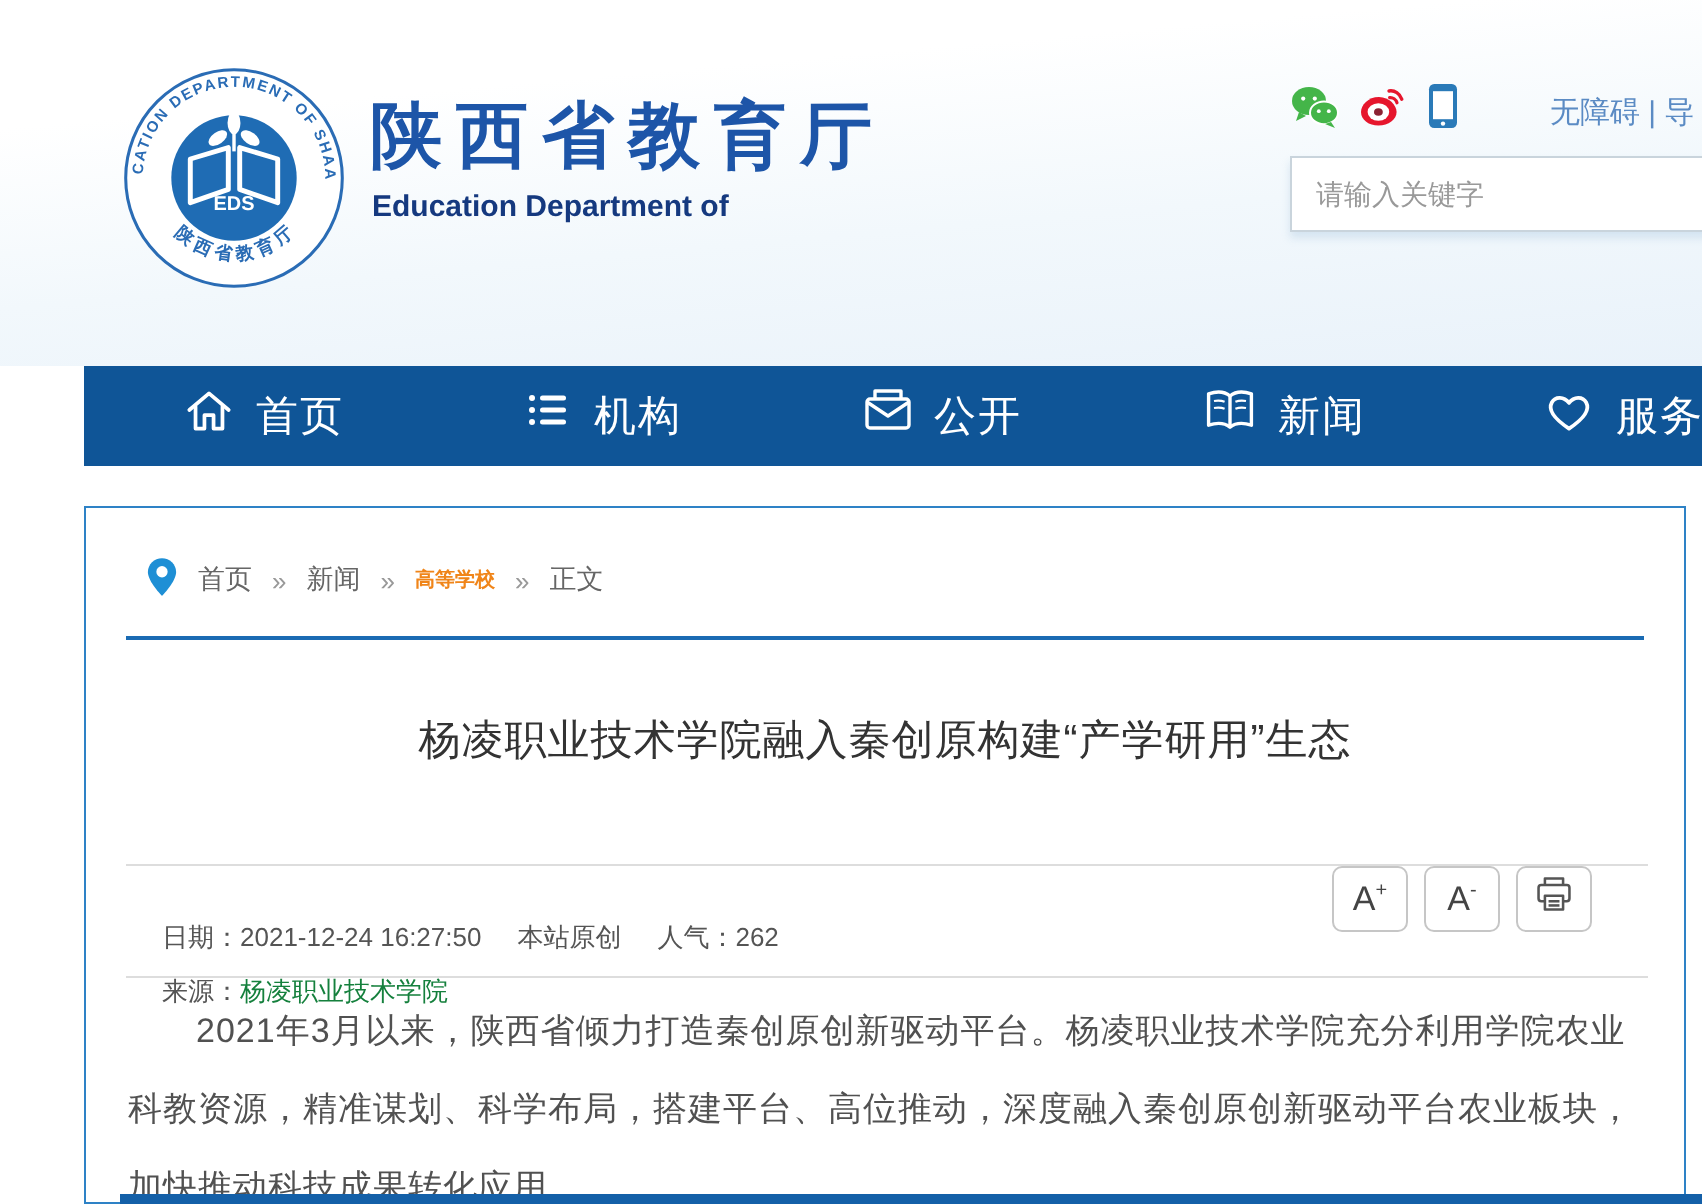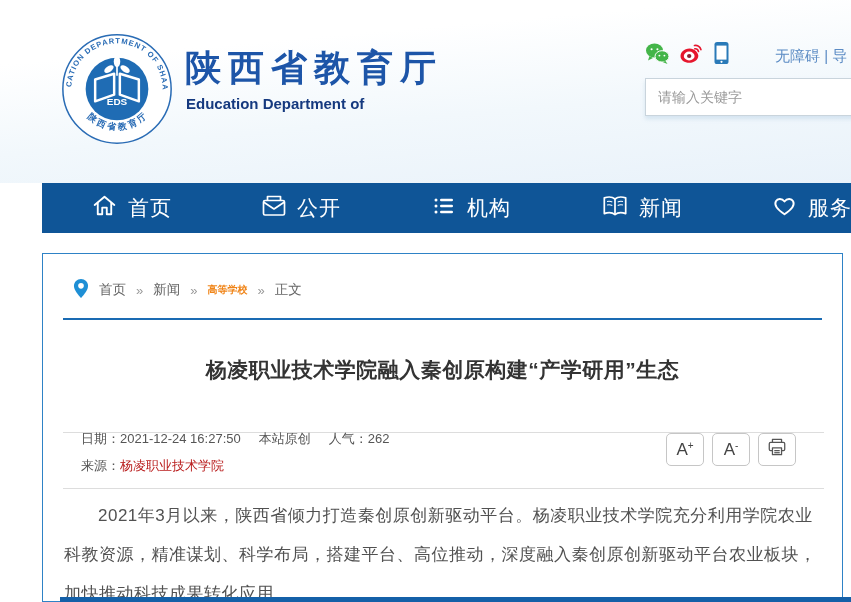--- a/index.html
+++ b/index.html
@@ -34,30 +34,30 @@
   .content-box { position:absolute; left:42px; top:253px; width:801px; height:349px;
     background:#fff; border:1px solid #2e82c6; }
   .breadcrumb { position:absolute; left:30px; top:24px; display:flex; align-items:center;
     gap:10px; font-size:13.5px; color:#666; }
   .breadcrumb .crumb { cursor:pointer; }
   .breadcrumb .sep { color:#999; font-size:13px; }
   .breadcrumb .crumb-highlight { color:#f08519; font-weight:bold; font-size:10px; }
   .breadcrumb-line { position:absolute; left:20px; right:20px; top:64px; height:2px; background:#1a6bb3; }
 
   .article-title { position:absolute; left:20px; right:20px; top:102px; text-align:center;
-    font-size:21px; font-weight:bold; color:#333; letter-spacing:0.5px; }
+    font-size:21px; font-weight:normal; color:#333; letter-spacing:0.5px; }
 
   .rule { position:absolute; left:20px; right:18px; height:1px; background:#ddd; }
   .rule-top { top:178px; }
   .rule-bottom { top:234px; }
 
-  .meta { position:absolute; left:38px; top:171px; font-size:13px; color:#555; line-height:27px; }
+  .meta { position:absolute; left:38px; top:201px; font-size:13px; color:#555; line-height:27px; }
   .meta .row { white-space:nowrap; }
   .meta .gap { display:inline-block; width:18px; }
-  .source-link { color:#b91c1c; cursor:pointer; }
+  .source-link { color:#15803d; cursor:pointer; }
 
   .tools { position:absolute; right:46px; top:179px; display:flex; gap:8px; }
   .tool-btn { width:38px; height:33px; background:#fff; border:1px solid #c6c6c6; border-radius:5px;
     font-size:17px; color:#444; display:flex; align-items:center; justify-content:center; cursor:pointer;
     font-family:"Liberation Sans",sans-serif; }
   .tool-btn sup { font-size:10px; margin-top:-8px; }
 
   .article-body { position:absolute; left:21px; top:242px; width:762px; font-size:17px;
     color:#515151; line-height:39px; }
   .article-body p { text-indent:2em; letter-spacing:0.5px; }
@@ -141,40 +141,40 @@
       <span>
         <svg width="29" height="29" viewBox="0 0 28 28" fill="none" stroke="#fff" stroke-width="1.8" stroke-linejoin="round" stroke-linecap="round">
           <path d="M4.5 13.5 L14 5.5 L23.5 13.5"></path>
           <path d="M7.5 11.8 V22.5 H11.8 V16 H16.2 V22.5 H20.5 V11.8"></path>
         </svg>
       </span>
       <span class="nav-label">首页</span>
     </div>
     <div class="nav-item">
       <span>
-        <svg width="28" height="28" viewBox="0 0 28 28" fill="none" stroke="#fff" stroke-width="1.7" stroke-linejoin="round">
-          <path d="M7.5 9 V4.5 H20.5 V9"></path>
-          <rect x="3.5" y="8.5" width="21" height="14.5" rx="1.5"></rect>
-          <path d="M3.5 10 L14 17 L24.5 10"></path>
-        </svg>
-      </span>
-      <span class="nav-label">公开</span>
-    </div>
-    <div class="nav-item">
-      <span>
         <svg width="28" height="28" viewBox="0 0 28 28" fill="#fff">
           <circle cx="6" cy="8" r="1.5"></circle>
             <rect x="10" y="6.7" width="13" height="2.5" rx="1.25"></rect>
           <circle cx="6" cy="14" r="1.5"></circle>
             <rect x="10" y="12.7" width="13" height="2.5" rx="1.25"></rect>
           <circle cx="6" cy="20" r="1.5"></circle>
             <rect x="10" y="18.7" width="13" height="2.5" rx="1.25"></rect>
         </svg>
       </span>
       <span class="nav-label">机构</span>
+    </div>
+    <div class="nav-item">
+      <span>
+        <svg width="28" height="28" viewBox="0 0 28 28" fill="none" stroke="#fff" stroke-width="1.7" stroke-linejoin="round">
+          <path d="M7.5 9 V4.5 H20.5 V9"></path>
+          <rect x="3.5" y="8.5" width="21" height="14.5" rx="1.5"></rect>
+          <path d="M3.5 10 L14 17 L24.5 10"></path>
+        </svg>
+      </span>
+      <span class="nav-label">公开</span>
     </div>
     <div class="nav-item">
       <span>
         <svg width="30" height="28" viewBox="0 0 30 28" fill="none" stroke="#fff" stroke-width="1.7" stroke-linejoin="round">
           <path d="M15 7 C12.4 4.8 8.3 4.6 4.3 5.9 V21.6 C8.3 20.3 12.4 20.5 15 22.6 C17.6 20.5 21.7 20.3 25.7 21.6 V5.9 C21.7 4.6 17.6 4.8 15 7 Z"></path>
           <path d="M15 7 V22.6"></path>
           <path d="M7 9.5 C8.8 9.2 10.8 9.3 12.3 9.9 M7 13 C8.8 12.7 10.8 12.8 12.3 13.4 M17.7 9.9 C19.2 9.3 21.2 9.2 23 9.5 M17.7 13.4 C19.2 12.8 21.2 12.7 23 13" stroke-width="1.1"></path>
         </svg>
       </span>
       <span class="nav-label">新闻</span>

